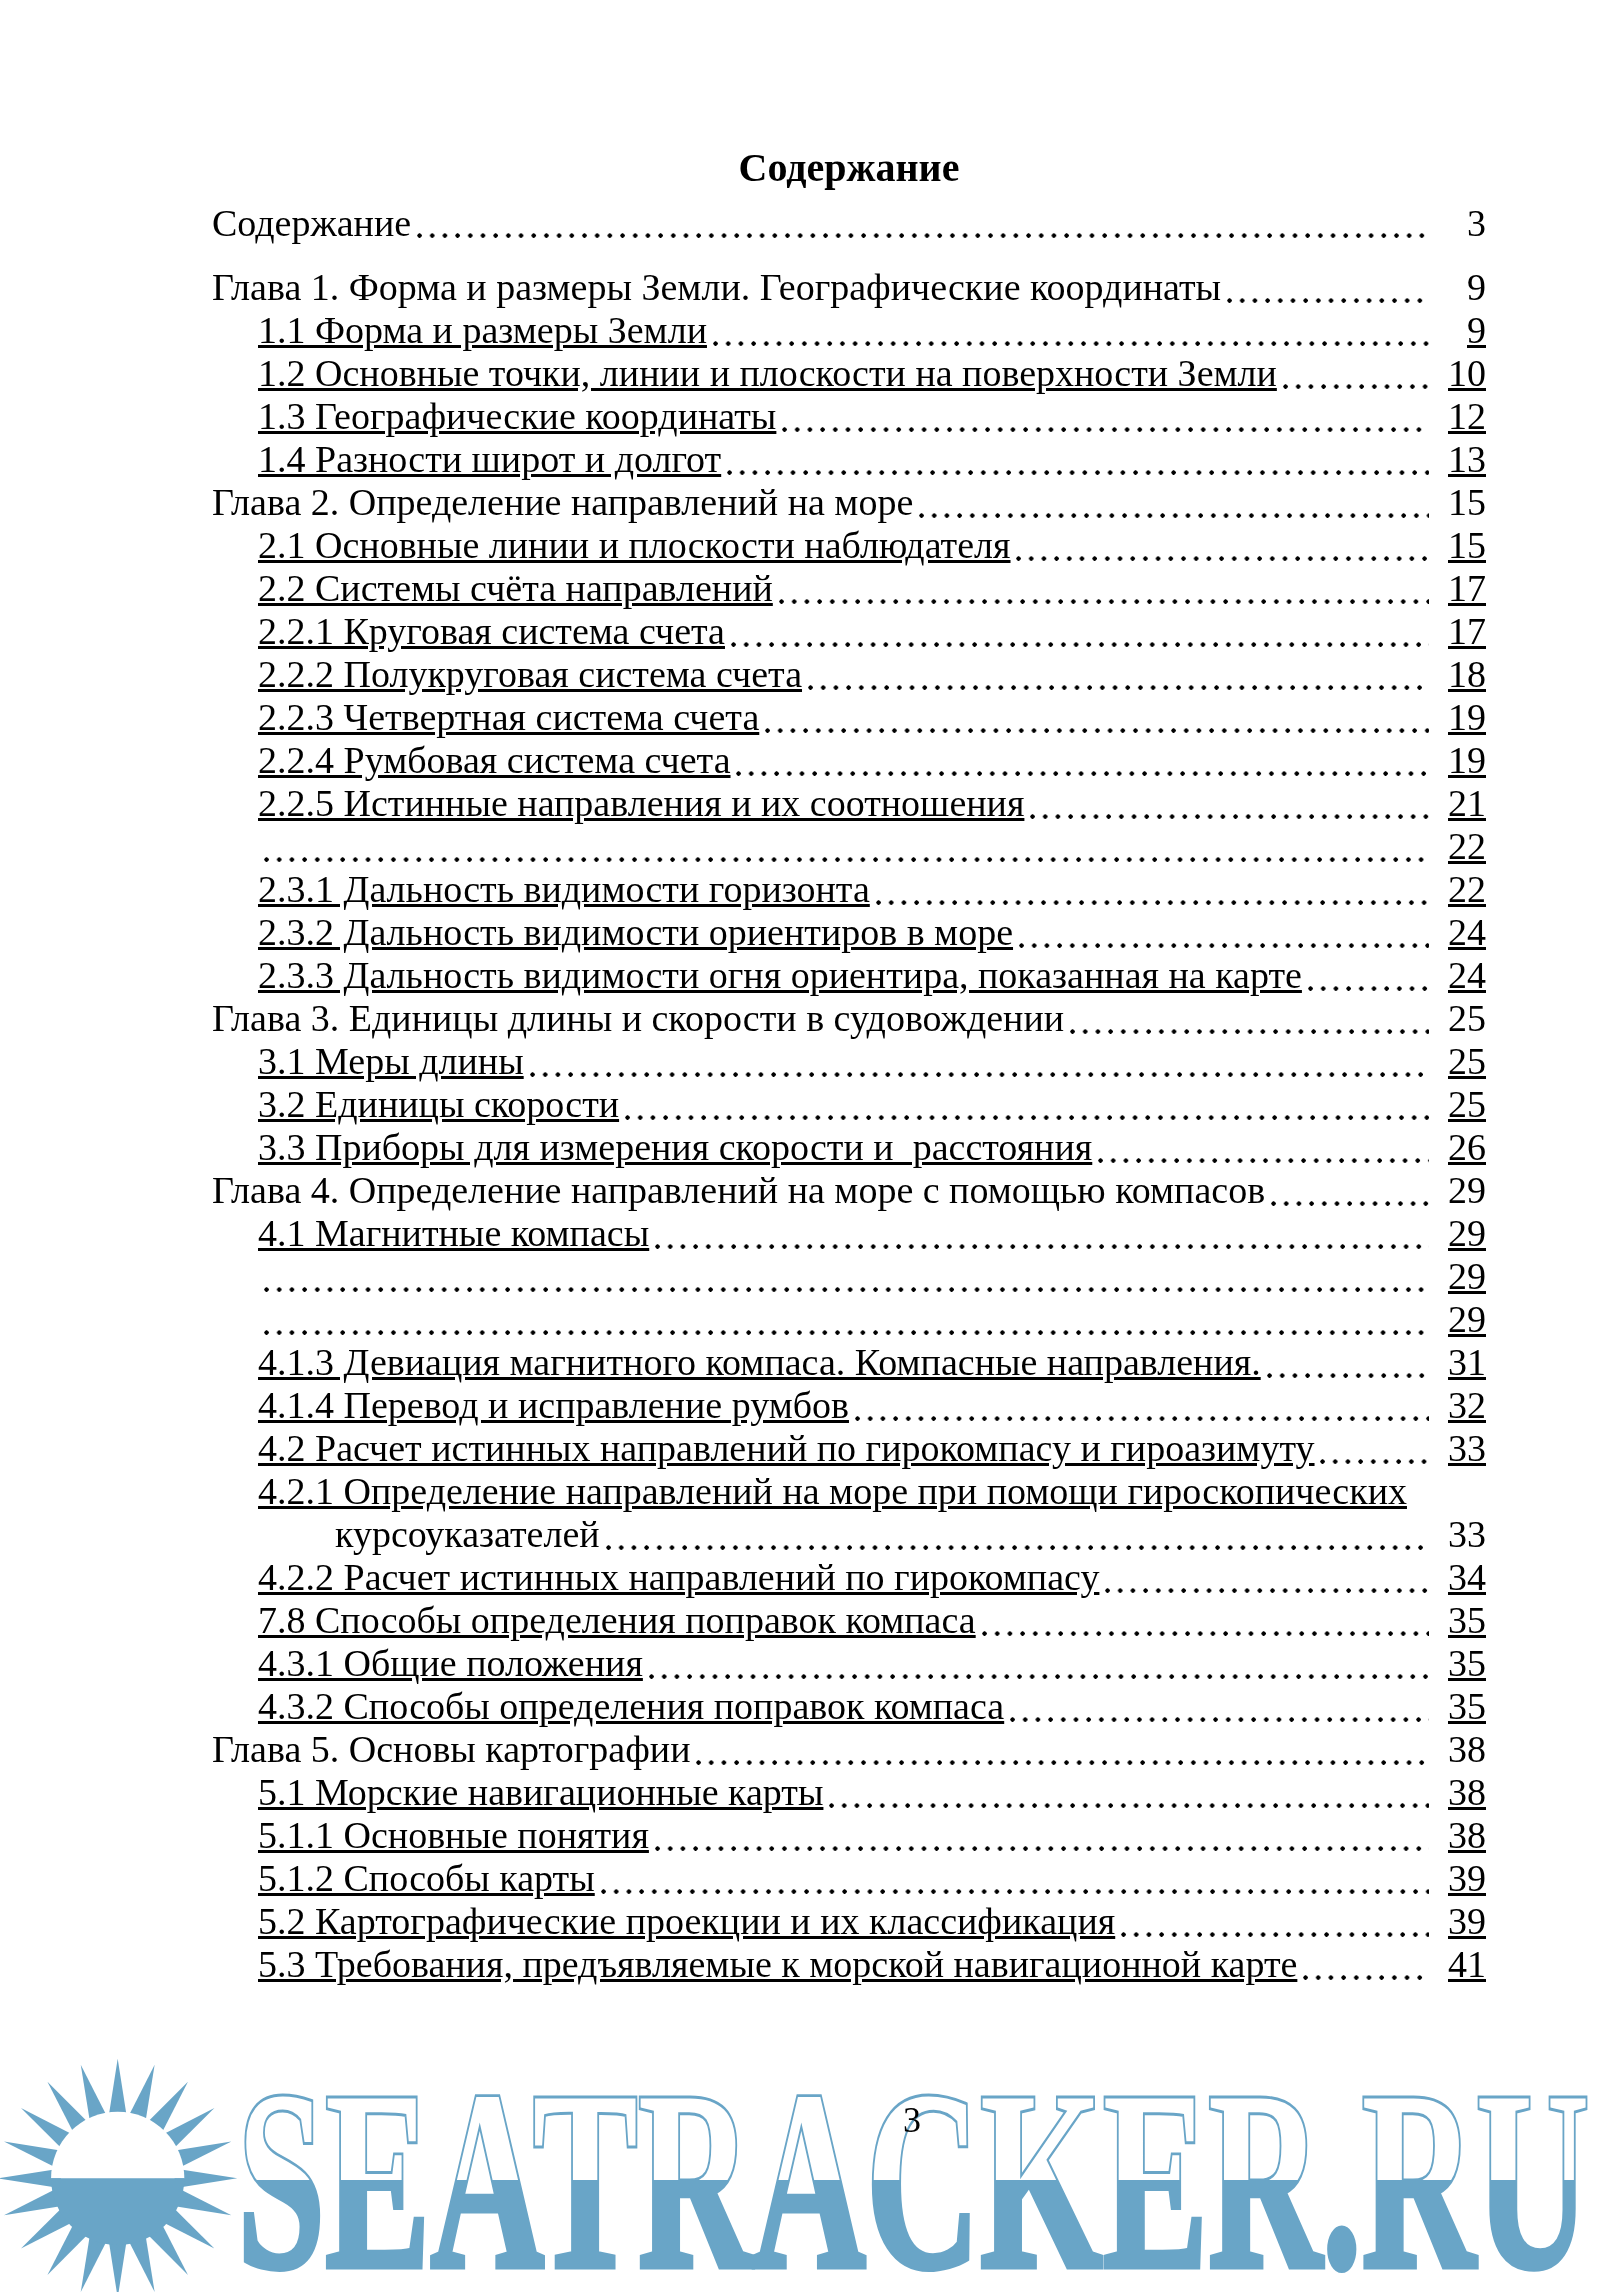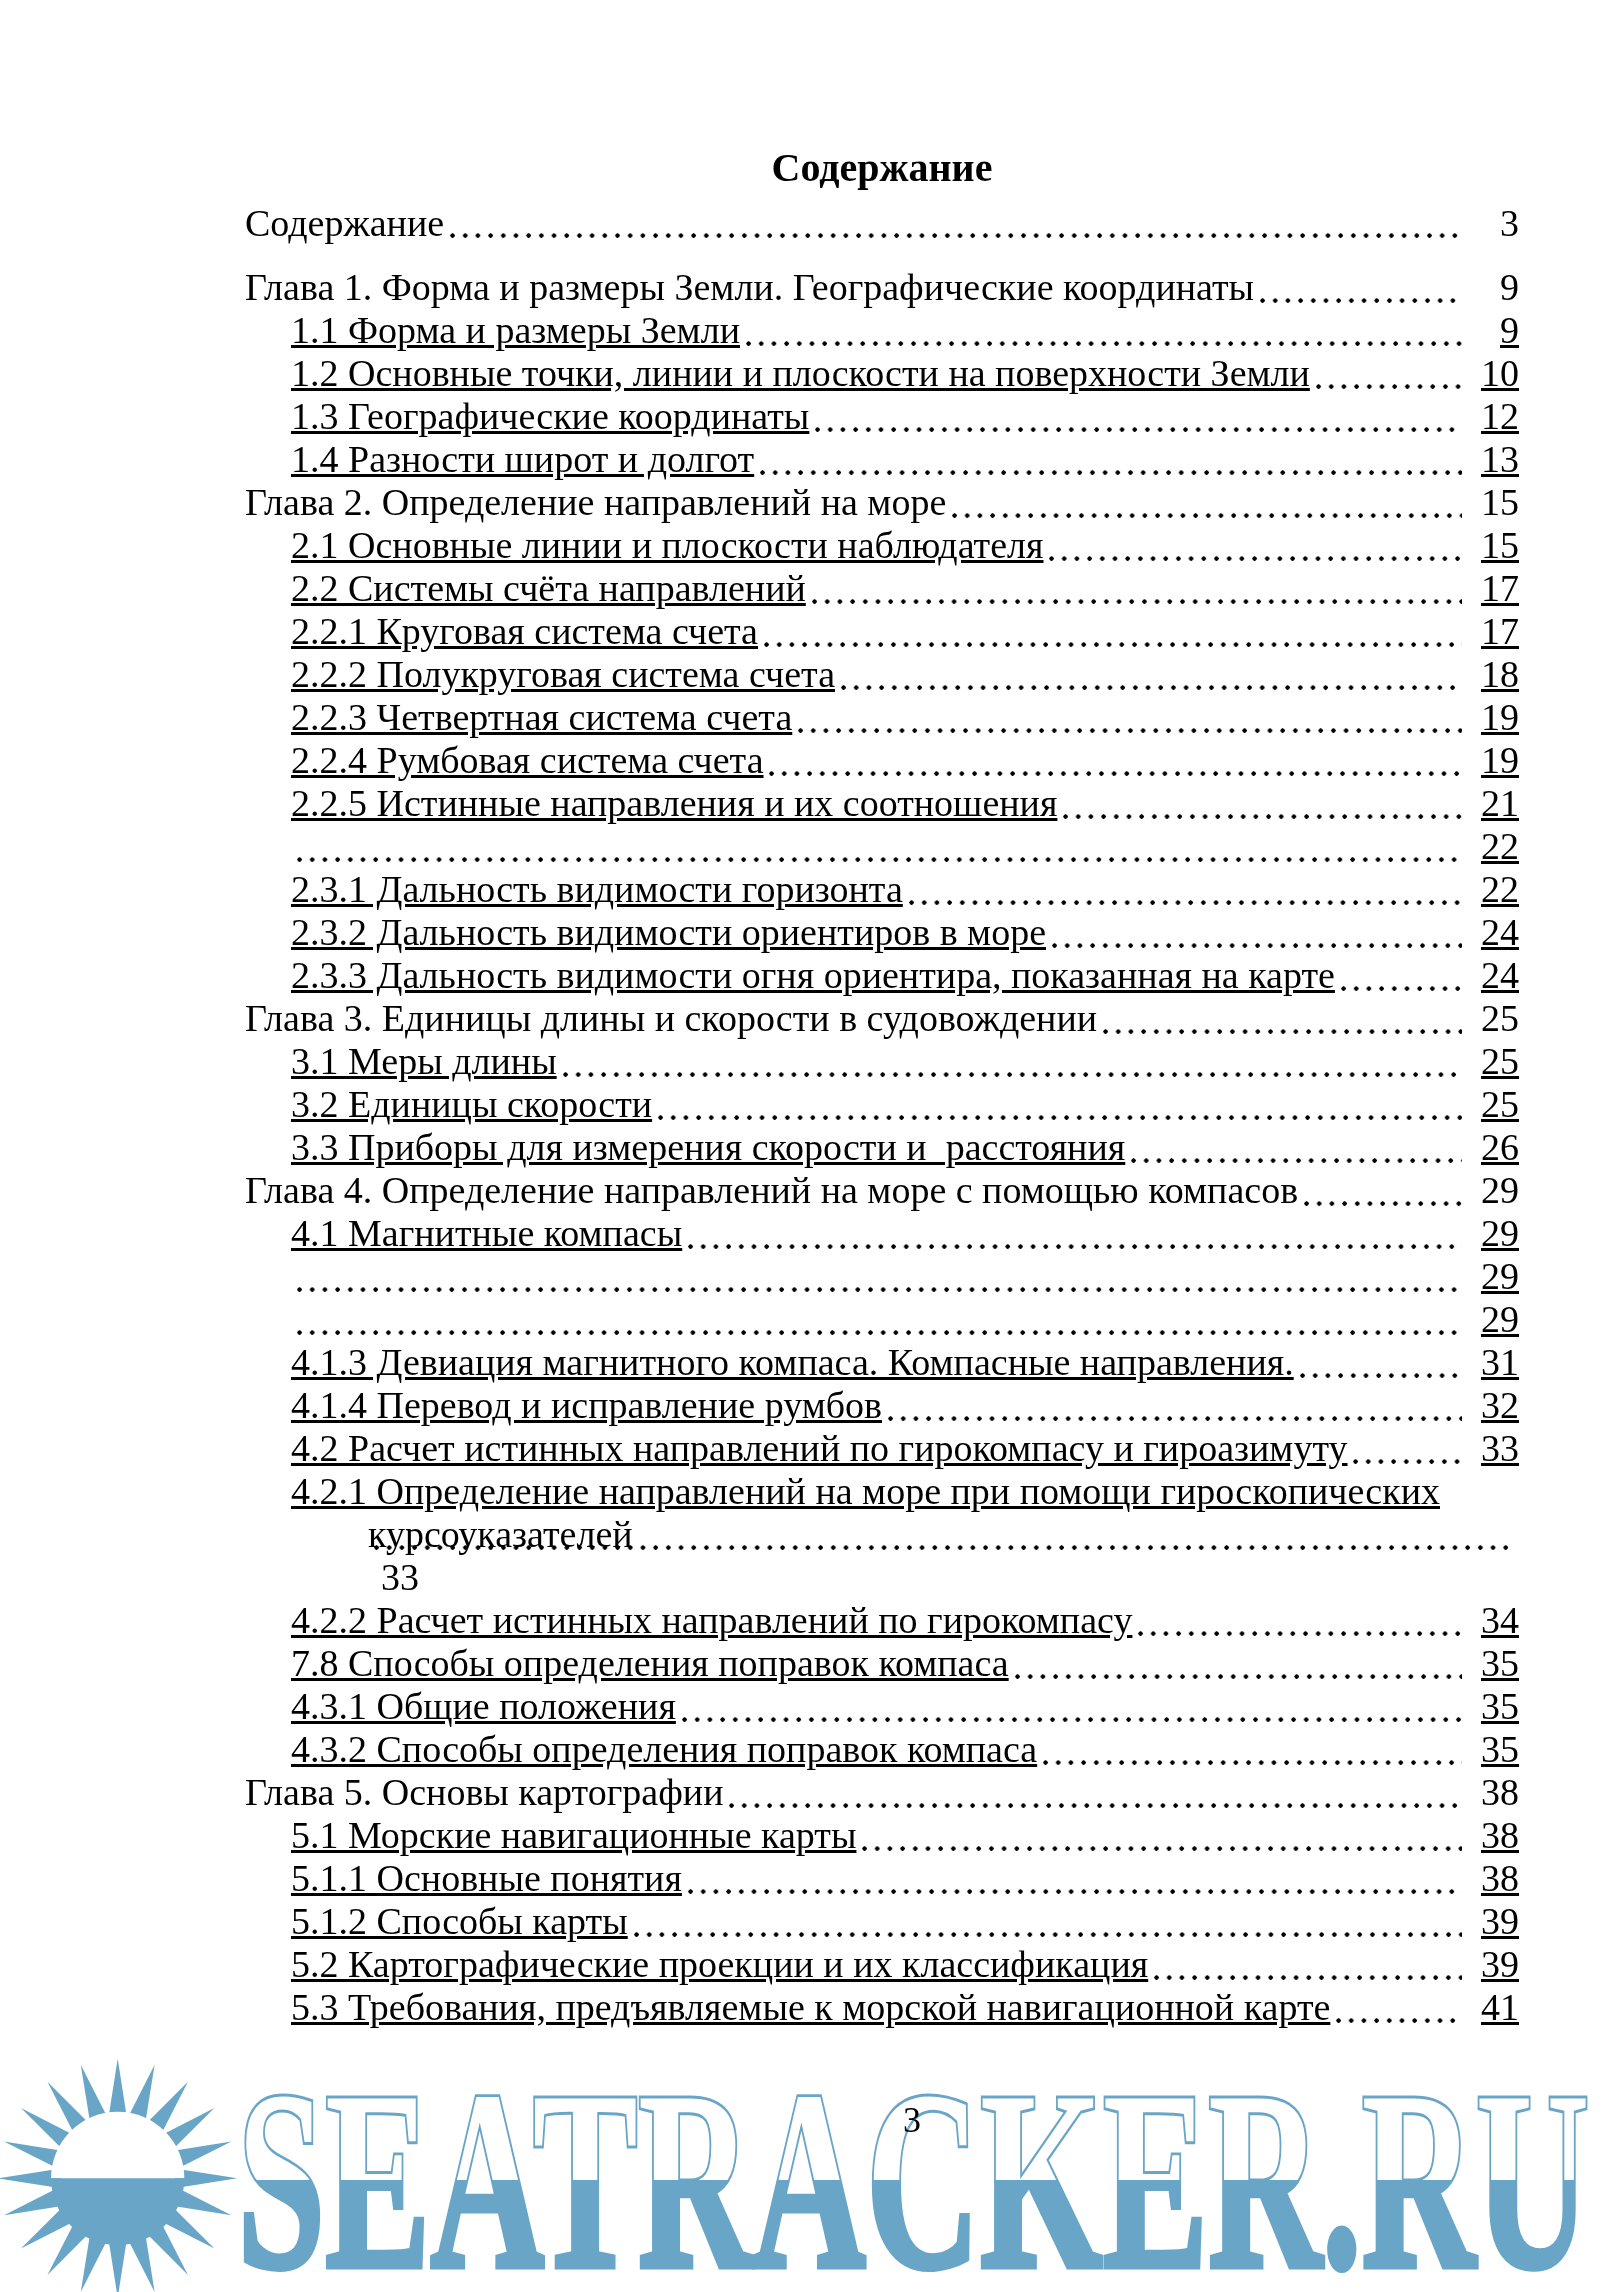--- a/index.html
+++ b/index.html
@@ -2,34 +2,34 @@
 <html><head>
 <meta charset="utf-8">
 <style>
   html,body{margin:0;padding:0;background:#ffffff;}
   body{
     width:1621px;height:2293px;position:relative;overflow:hidden;
     font-family:"Liberation Serif", "DejaVu Serif", serif;
     color:#000;
   }
   .content{
-    position:absolute;left:245px;top:145px;width:1274px;z-index:1;
+    position:absolute;left:212px;top:145px;width:1274px;z-index:1;
   }
   .doc-title{
     text-align:center;font-weight:bold;font-size:40px;line-height:45px;
     margin:0 0 11.8px 0;
   }
   .toc{display:block;}
   .row{
     display:flex;align-items:baseline;
     font-size:38px;line-height:43px;white-space:nowrap;
   }
   .row.gap{margin-bottom:21.6px;}
   .row.lvl1{padding-left:46px;text-decoration:underline;}
-  .row.lvl2{padding-left:123px;flex-direction:column;}
+  .row.lvl2{padding-left:123px;}
   .lab{flex:0 0 auto;}
   .dots{
     flex:1 1 auto;min-width:0;position:relative;align-self:stretch;
     margin:0 5.9px 0 3.9px;
   }
   .dots::after{
     content:"";position:absolute;left:2px;right:0;bottom:6.9px;height:4.9px;
     background-image:radial-gradient(circle at 2.5px 2.5px,#000 1.9px,transparent 2.4px);
     background-size:12.7px 4.9px;background-repeat:repeat-x;
   }

